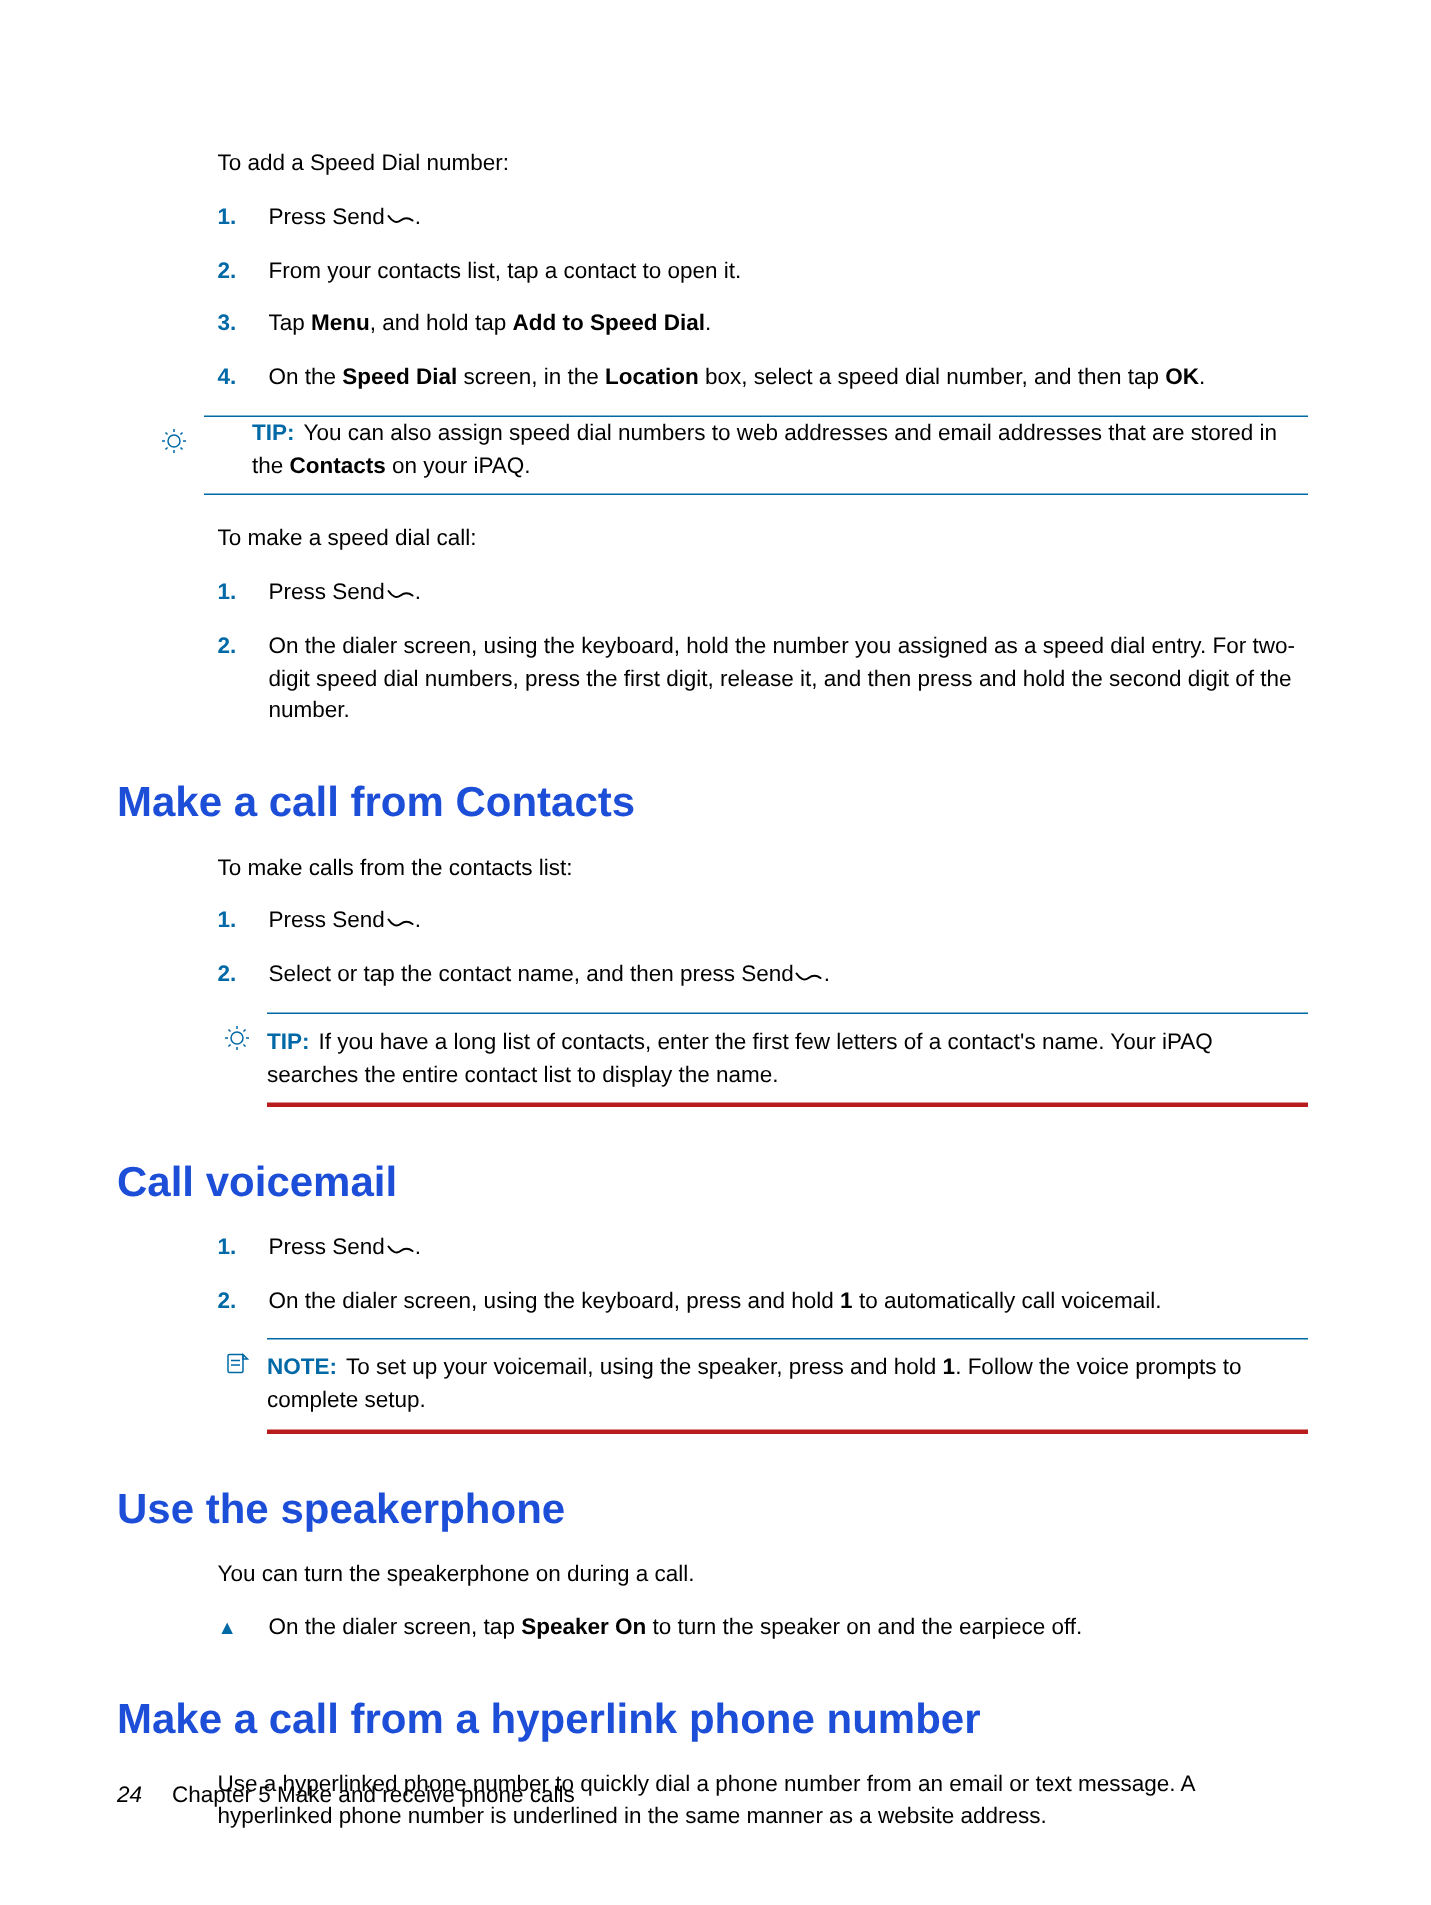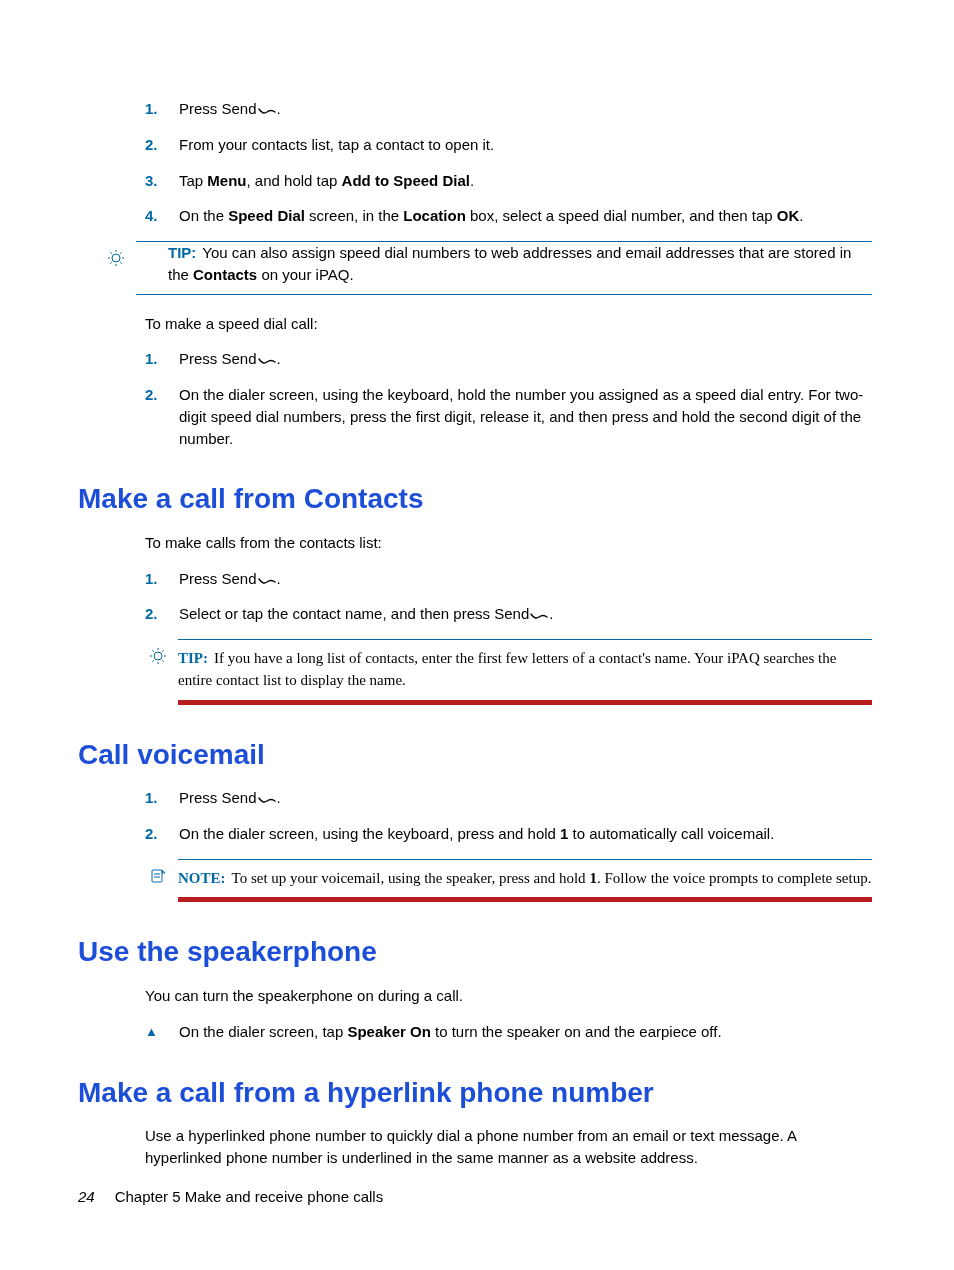--- a/index.html
+++ b/index.html
@@ -77,24 +77,23 @@
     margin-left: 32px;
   }
   .callout .co-label {
     font-weight: bold;
     color: #0069a6;
     margin-right: 6px;
   }
   .callout2 {
     margin: 0 0 18px 100px;
     border-top: 1px solid #0069a6;
-    border-bottom: 5px solid #b91c1c;
+    border-bottom: 3px solid #b91c1c;
     padding: 8px 0 8px 0;
     position: relative;
-    font-family: Liberation Serif, serif;
   }
   .callout2 .co-icon {
     position: absolute;
     left: -28px;
     top: 8px;
     color: #0069a6;
   }
   .callout2 .co-body { }
   .callout2 .co-label {
     font-weight: bold;
@@ -109,20 +108,21 @@
     bottom: 62px;
     font-size: 15px;
   }
   .footer .pagenum { margin-right: 20px; font-style: italic; }
 </style>
 </head>
 <body>
 
 <div class="page">
 
+  <p class="indent1">To add a Speed Dial number:</p>
 
   <ol class="num">
     <li><span class="num-mark">1.</span>
       <span>Press Send</span><span class="send-icon"><svg width="20" height="10" viewBox="0 0 20 10">
             <path d="M2 3 Q6 9 10 6 Q14 3 18 6" stroke="#000" stroke-width="1.4" fill="none" stroke-linecap="round"></path>
           </svg></span><span>.</span>
     </li>
     <li><span class="num-mark">2.</span>
       <span>From your contacts list, tap a contact to open it.</span>
     </li>

